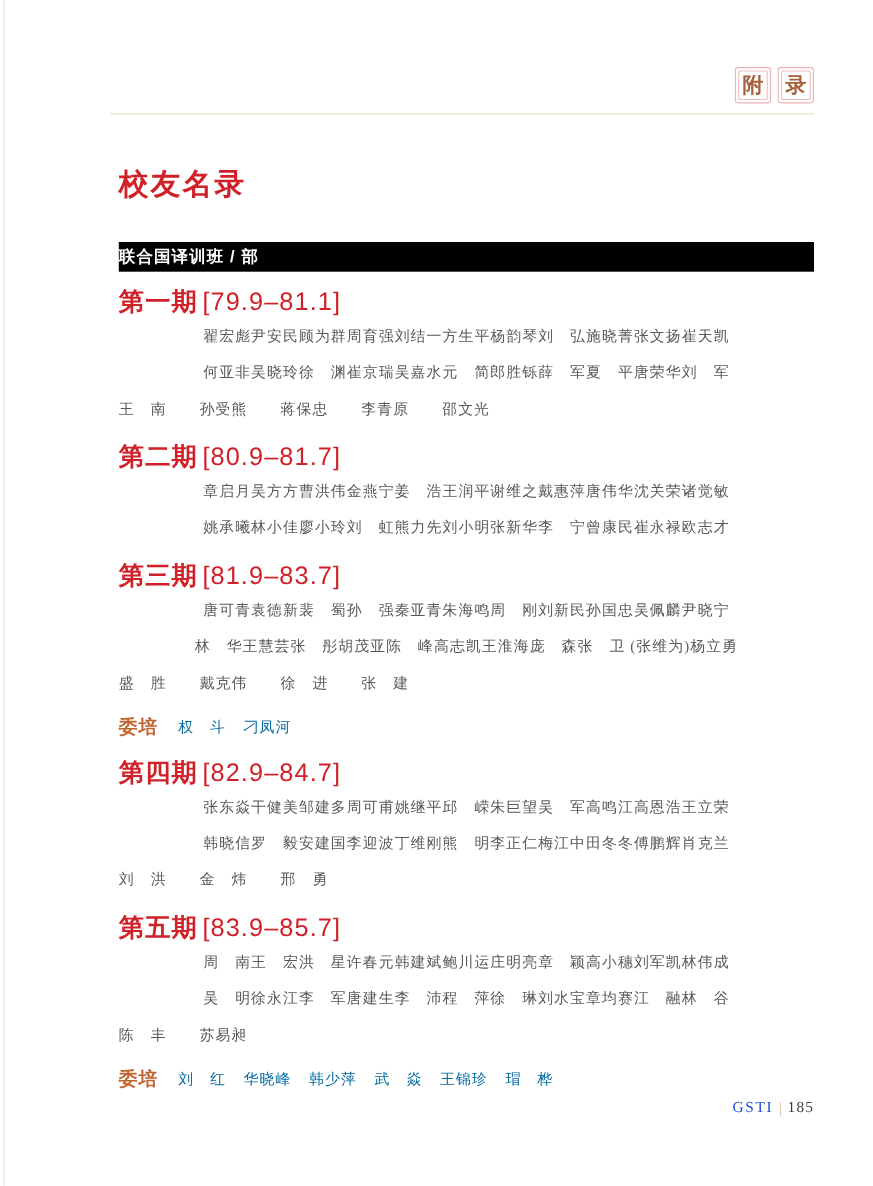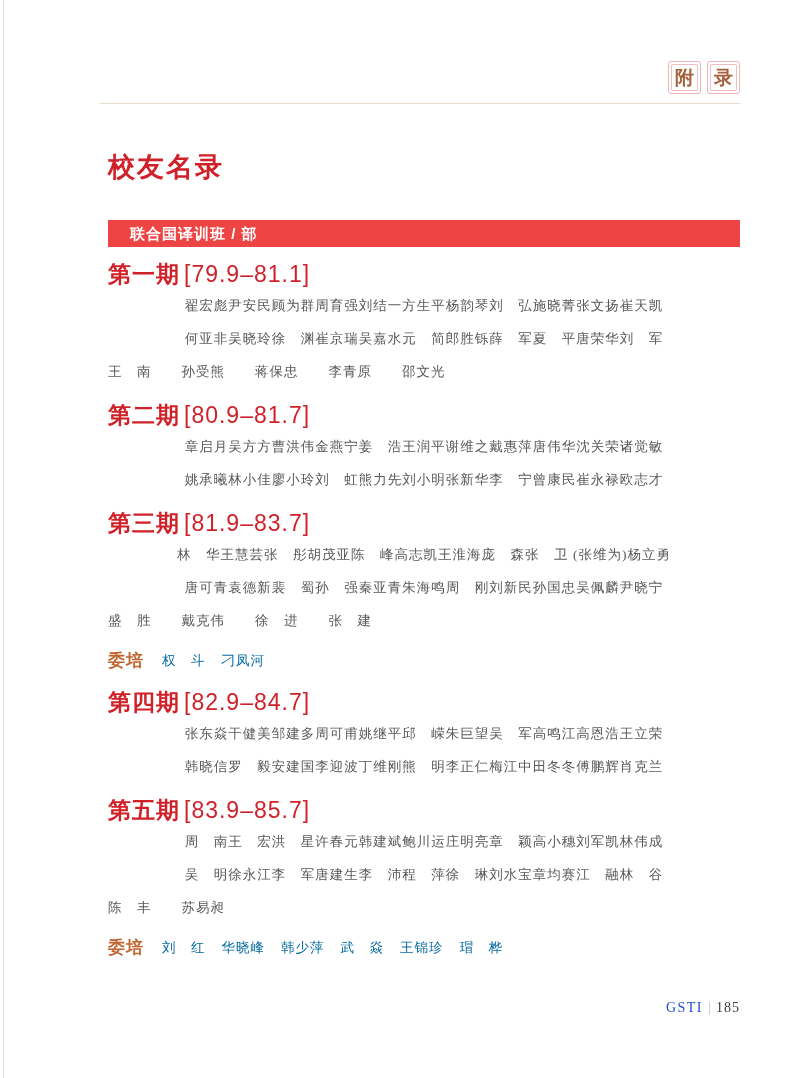--- a/index.html
+++ b/index.html
@@ -39,23 +39,23 @@
   .content {
     position:absolute; top:150px; left:108px; right:54px;
   }
   .page-title {
     font-size:27px; font-weight:bold; color:#d02129;
     letter-spacing:2px; line-height:34px;
   }
   .banner {
     margin-top:36px;
     height:27px; line-height:27px;
-    background:#ef4444; color:#ffffff;
+    background:#000000; color:#ffffff;
     font-size:15px; font-weight:bold;
-    padding-left:22px; letter-spacing:1px;
+    letter-spacing:1px;
   }
   .section-heading {
     margin:14px 0 2px 0;
     font-size:23px; line-height:26px;
     color:#d02129; letter-spacing:1px;
   }
   .section-heading .sec-name { font-weight:bold; }
   .section-heading .sec-range { font-weight:normal; margin-left:4px; }
   .name-rows { margin-top:2px; }
   .name-row {
@@ -174,44 +174,44 @@
             <span class="name">曾康民</span>
             <span class="name">崔永禄</span>
             <span class="name">欧志才</span>
           </div>
         </div>
       </div>
       <div class="section">
         <div class="section-heading"><span class="sec-name">第三期</span><span class="sec-range">[81.9–83.7]</span></div>
         <div class="name-rows">
           <div class="name-row justify">
-            <span class="name">林　华</span>
-            <span class="name">王慧芸</span>
-            <span class="name">张　彤</span>
-            <span class="name">胡茂亚</span>
-            <span class="name">陈　峰</span>
-            <span class="name">高志凯</span>
-            <span class="name">王淮海</span>
-            <span class="name">庞　森</span>
-            <span class="name">张　卫 (张维为)</span>
-            <span class="name">杨立勇</span>
-          </div>
-          <div class="name-row justify">
             <span class="name">唐可青</span>
             <span class="name">袁德新</span>
             <span class="name">裴　蜀</span>
             <span class="name">孙　强</span>
             <span class="name">秦亚青</span>
             <span class="name">朱海鸣</span>
             <span class="name">周　刚</span>
             <span class="name">刘新民</span>
             <span class="name">孙国忠</span>
             <span class="name">吴佩麟</span>
             <span class="name">尹晓宁</span>
           </div>
+          <div class="name-row justify">
+            <span class="name">林　华</span>
+            <span class="name">王慧芸</span>
+            <span class="name">张　彤</span>
+            <span class="name">胡茂亚</span>
+            <span class="name">陈　峰</span>
+            <span class="name">高志凯</span>
+            <span class="name">王淮海</span>
+            <span class="name">庞　森</span>
+            <span class="name">张　卫 (张维为)</span>
+            <span class="name">杨立勇</span>
+          </div>
           <div class="name-row partial">
             <span class="name">盛　胜</span>
             <span class="name">戴克伟</span>
             <span class="name">徐　进</span>
             <span class="name">张　建</span>
           </div>
         </div>
         <div class="weipei-line">
           <span class="weipei-label">委培</span>
           <span class="weipei-names">
@@ -242,20 +242,25 @@
             <span class="name">安建国</span>
             <span class="name">李迎波</span>
             <span class="name">丁维刚</span>
             <span class="name">熊　明</span>
             <span class="name">李正仁</span>
             <span class="name">梅江中</span>
             <span class="name">田冬冬</span>
             <span class="name">傅鹏辉</span>
             <span class="name">肖克兰</span>
           </div>
+          <div class="name-row partial">
+            <span class="name">刘　洪</span>
+            <span class="name">金　炜</span>
+            <span class="name">邢　勇</span>
+          </div>
         </div>
       </div>
       <div class="section">
         <div class="section-heading"><span class="sec-name">第五期</span><span class="sec-range">[83.9–85.7]</span></div>
         <div class="name-rows">
           <div class="name-row justify">
             <span class="name">周　南</span>
             <span class="name">王　宏</span>
             <span class="name">洪　星</span>
             <span class="name">许春元</span>

